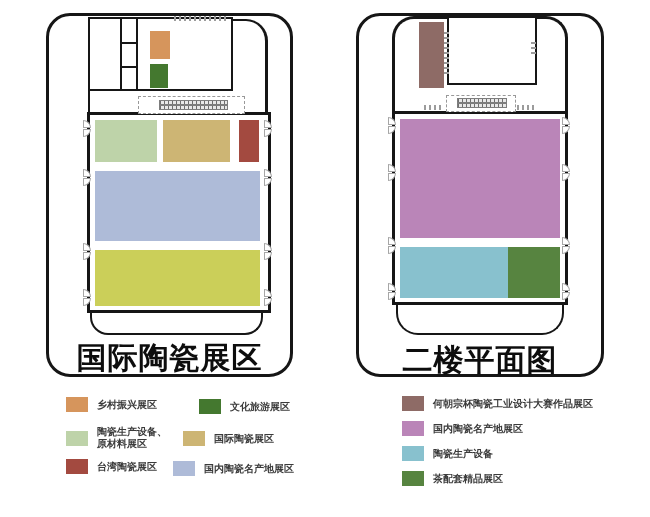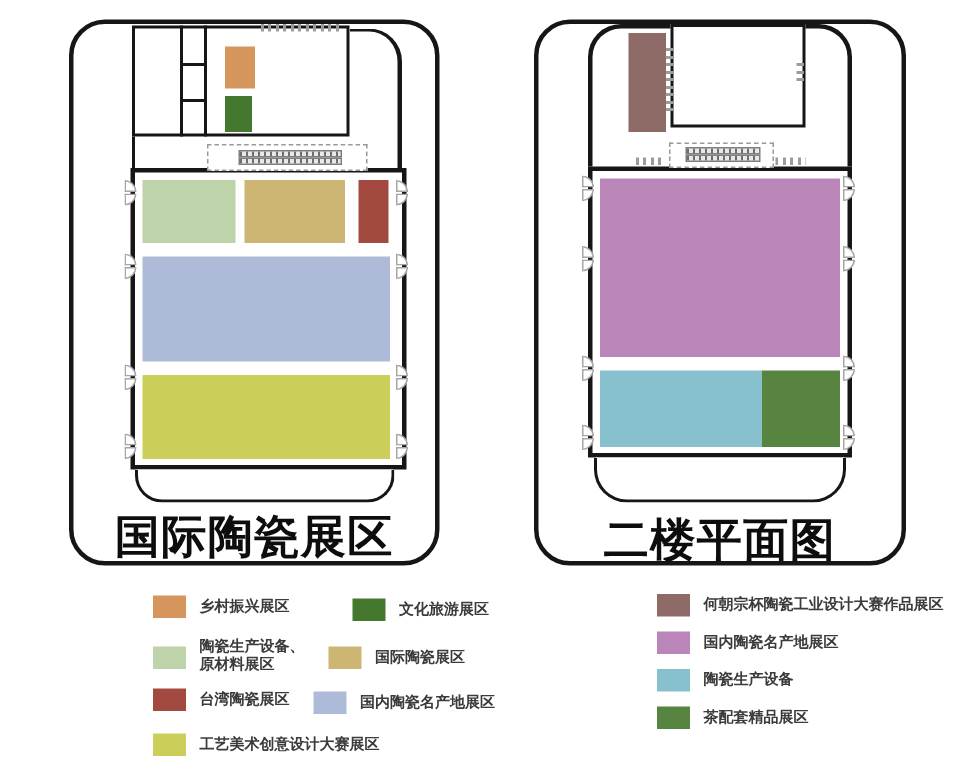--- a/index.html
+++ b/index.html
@@ -32,21 +32,21 @@
     background:repeating-linear-gradient(90deg,#9c9c9c 0 2px,transparent 2px 5px); }
   .strip-v { position:absolute; width:5px; z-index:6;
     background:repeating-linear-gradient(0deg,#9c9c9c 0 2px,transparent 2px 5px); }
   
   .escalator { position:absolute; border:1.5px dashed #999; background:#fff; z-index:5; box-sizing:border-box; }
   .esc-bar { position:absolute; height:5px; border:1px solid #7d7d7d; box-sizing:border-box;
     background:repeating-linear-gradient(90deg,#6e6e6e 0 1.5px,#e8e8e8 1.5px 4px); }
   .floor-title { position:absolute; text-align:center; font-size:30px; font-weight:700;
     color:#0d0d0d; letter-spacing:1px; }
   
-  .lrow { position:absolute; display:flex; align-items:center; gap:9px;margin-left:36px; }
+  .lrow { position:absolute; display:flex; align-items:center; gap:9px; }
   .swatch { width:22px; height:15px; flex:0 0 auto; }
   .llabel { font-size:10px; font-weight:700; color:#3b3b3b; line-height:1.2; white-space:pre-line; }
 </style>
 </head>
 <body>
 
 <div class="canvas">
 
   <div class="abs outer" style="left:46px;top:13px;width:247px;height:364px"></div>
 
@@ -130,24 +130,20 @@
   </div>
   <div class="lrow" style="left:66px;top:426px">
     <span class="swatch" style="background-color: rgb(190, 211, 169);"></span>
     <span class="llabel">陶瓷生产设备、
 原材料展区</span>
   </div>
   <div class="lrow" style="left:66px;top:459px">
     <span class="swatch" style="background-color: rgb(163, 74, 64);"></span>
     <span class="llabel">台湾陶瓷展区</span>
   </div>
-  <div class="lrow" style="left:66px;top:489px">
-    <span class="swatch" style="background-color: rgb(203, 207, 89);"></span>
-    <span class="llabel">工艺美术创意设计大赛展区</span>
-  </div>
 
   <div class="lrow" style="left:199px;top:399px">
     <span class="swatch" style="background-color: rgb(68, 120, 47);"></span>
     <span class="llabel">文化旅游展区</span>
   </div>
   <div class="lrow" style="left:183px;top:431px">
     <span class="swatch" style="background-color: rgb(205, 181, 116);"></span>
     <span class="llabel">国际陶瓷展区</span>
   </div>
   <div class="lrow" style="left:173px;top:461px">

